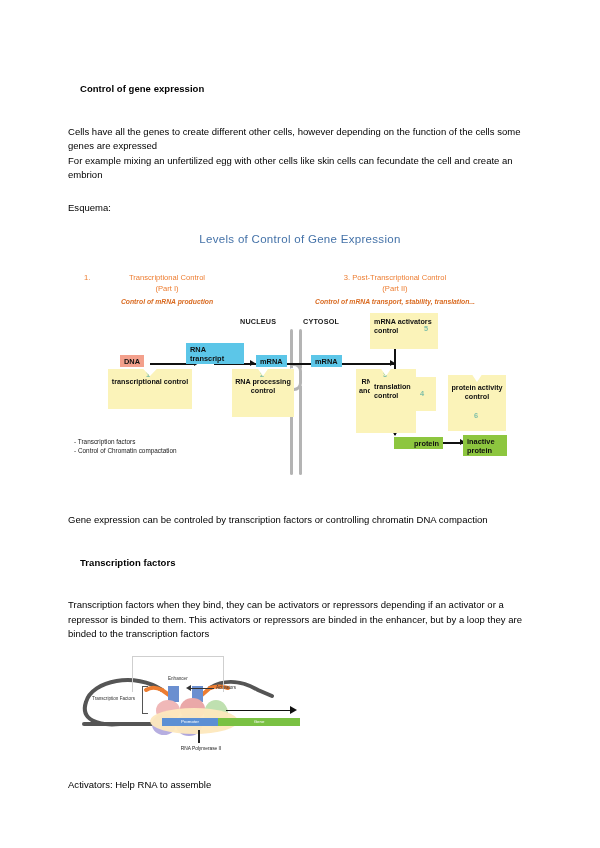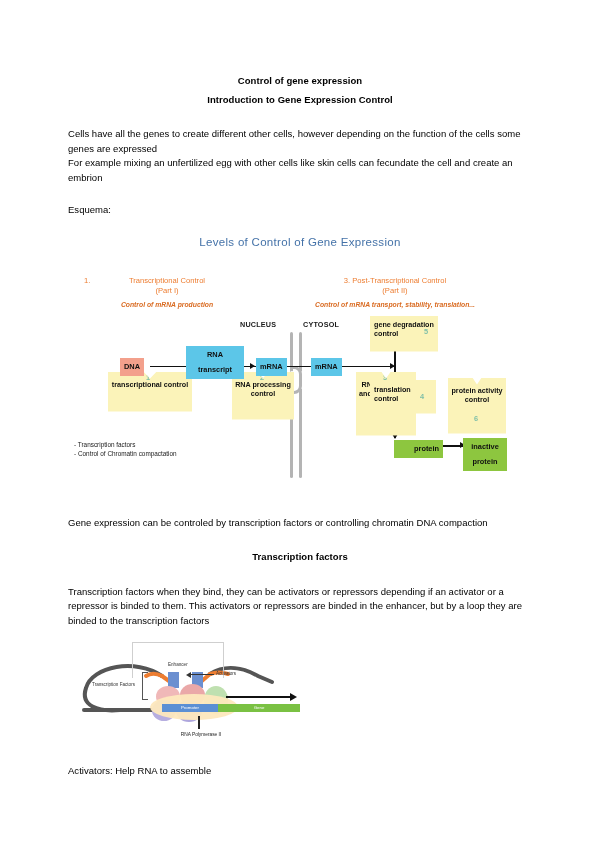--- a/index.html
+++ b/index.html
@@ -24,24 +24,23 @@
   .content {
     position: absolute;
     left: 68px;
     top: 70px;
     width: 464px;
   }
 
   h1.doc-title, h2.doc-heading {
     font-size: 9.5px;
     font-weight: bold;
-    margin: 4px;
+    margin: 12px;
     line-height: 14.5px;
     letter-spacing: 0.05px;
-    text-align: center;
   }
   p.body-text {
     font-size: 9.5px;
     line-height: 14.5px;
     margin: 0;
     letter-spacing: 0.02px;
   }
   .spacer-12 { height: 12px; }
   .spacer-16 { height: 16px; }
   .spacer-18 { height: 18px; }
@@ -134,23 +133,23 @@
     border-radius: 0 8px 8px 0;
     background: transparent;
     box-sizing: border-box;
   }
 
   .node {
     position: absolute;
     font-size: 7.4px;
     font-weight: bold;
     color: #111;
-    text-align: center;
+    text-align: left;
     padding: 1.5px 4px;
-    line-height: 15px;
+    line-height: 9px;
     box-sizing: border-box;
   }
   .node-dna   { background: #F3A08C; left: 52px; top: 44px; }
   .node-rnat  { background: #5CC6E8; left: 118px; top: 32px; width: 58px; }
   .node-mrna1 { background: #5CC6E8; left: 188px; top: 44px; }
   .node-mrna2 { background: #5CC6E8; left: 243px; top: 44px; }
   .node-prot  { background: #8DC63F; left: 326px; top: 126px; padding-left: 20px; }
   .node-iprot { background: #8DC63F; left: 395px; top: 124px; width: 44px; }
 
   
@@ -323,21 +322,20 @@
     border-right: 5px solid #333;
   }
 </style>
 </head>
 <body>
 
 <div class="page">
   <div class="content">
 
     <h1 class="doc-title">Control of gene expression</h1>
-    <h1 class="doc-title">Introduction to Gene Expression Control</h1>
 
     <div class="spacer-16"></div>
 
     <p class="body-text">Cells have all the genes to create different other cells, however depending on the function of the cells some genes are expressed</p>
     <p class="body-text">For example mixing an unfertilized egg with other cells like skin cells can fecundate the cell and create an embrion</p>
 
     <div class="spacer-18"></div>
 
     <p class="body-text">Esquema:</p>
 
@@ -402,21 +400,21 @@
         <div class="ctrl ctrl-3">
           <span class="cnum">3</span>
           <span>RNA transport and localization control</span>
         </div>
         <div class="ctrl ctrl-4">
           <span class="cnum">4</span>
           <span>translation control</span>
         </div>
         <div class="ctrl ctrl-5">
           <span class="cnum">5</span>
-          <span>gene degradation control</span>
+          <span>mRNA activators control</span>
         </div>
         <div class="ctrl ctrl-6">
           <span class="cnum">6</span>
           <span>protein activity control</span>
         </div>
 
         <div class="node node-dna">DNA</div>
         <div class="node node-rnat">RNA transcript</div>
         <div class="node node-mrna1">mRNA</div>
         <div class="node node-mrna2">mRNA</div>

